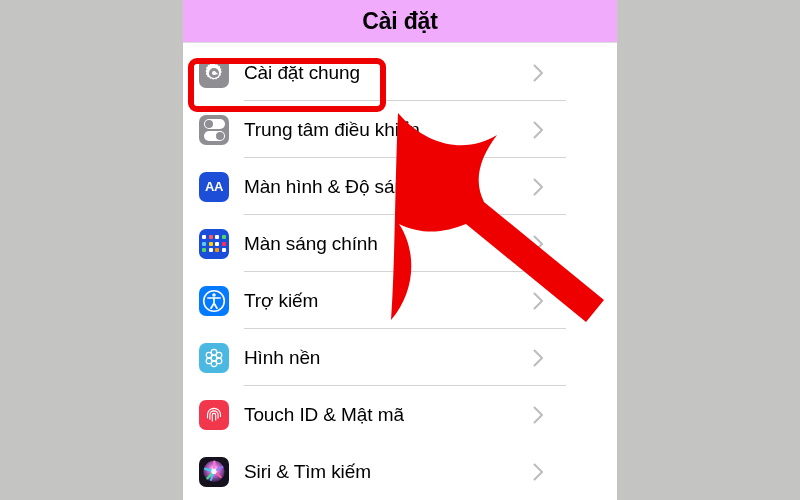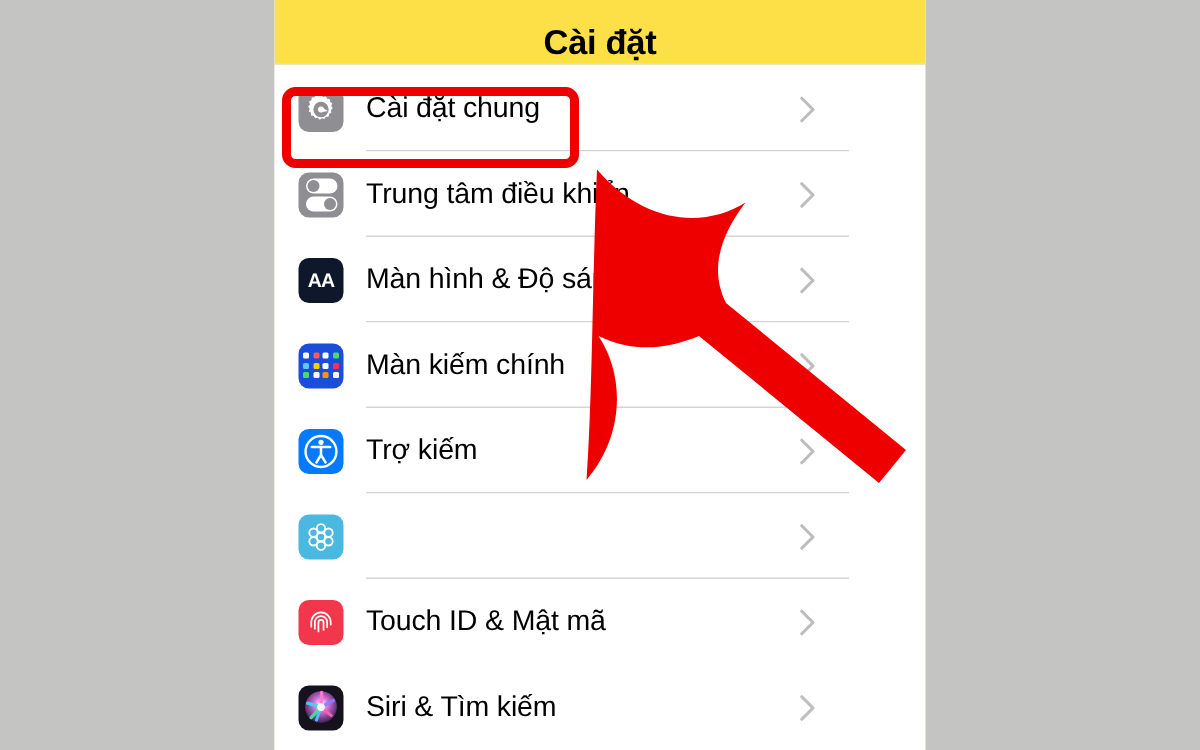--- a/index.html
+++ b/index.html
@@ -26,25 +26,25 @@
     overflow: hidden;
   }
 
   
   #nav-header {
     position: absolute;
     left: 0;
     top: 0;
     width: 434px;
     height: 43px;
-    background: #fde047;
+    background: #f0abfc;
     border-bottom: 1px solid #dcdcdc;
     box-sizing: border-box;
     display: flex;
-    align-items: flex-end;
+    align-items: center;
     justify-content: center;
   }
   #nav-title {
     font-size: 23px;
     font-weight: bold;
     color: #000000;
     letter-spacing: -0.2px;
   }
 
   
@@ -98,21 +98,21 @@
     transform: translateY(-50%);
     width: 11px;
     height: 18px;
     color: #bdbdbd;
   }
   .row-chevron svg { display: block; }
 
   
   .ic-general { background: #8e8e93; }
   .ic-control { background: #8e8e93; }
-  .ic-display { background: #0f172a; }
+  .ic-display { background: #1d4ed8; }
   .ic-home    { background: #1b4ddb; }
   .ic-access  { background: #047aff; }
   .ic-wall    { background: #4ab8e0; }
   .ic-siri    { background: #15121d; }
   .ic-touch   { background: #f2374c; }
 
   
   .cc-wrap { width: 21px; height: 22px; position: relative; }
   .cc-sw {
     position: absolute; left: 0; width: 21px; height: 10px;
@@ -244,21 +244,21 @@
           <i style="background:#5ac8fa"></i>
             <i style="background:#ffcc00"></i>
             <i style="background:#ffffff"></i>
             <i style="background:#ff2d55"></i>
           <i style="background:#4cd964"></i>
             <i style="background:#ffffff"></i>
             <i style="background:#ff9500"></i>
             <i style="background:#ffffff"></i>
         </div>
       </div>
-      <div class="row-label">Màn kiếm chính</div>
+      <div class="row-label">Màn sáng chính</div>
       <div class="row-chevron">
         <svg width="11" height="18" viewBox="0 0 11 18">
             <path d="M1.5 1.5 L9 9 L1.5 16.5" fill="none" stroke="currentColor" stroke-width="2.1" stroke-linecap="round" stroke-linejoin="round"></path>
           </svg>
       </div>
       <div class="sep"></div>
     </div>
 
     <div class="settings-row">
       <div class="row-icon ic-access">
@@ -285,20 +285,21 @@
             <circle cx="12" cy="12" r="2.8"></circle>
             <circle cx="12" cy="6.2" r="2.8"></circle>
             <circle cx="12" cy="17.8" r="2.8"></circle>
             <circle cx="7.0" cy="9.1" r="2.8"></circle>
             <circle cx="17.0" cy="9.1" r="2.8"></circle>
             <circle cx="7.0" cy="14.9" r="2.8"></circle>
             <circle cx="17.0" cy="14.9" r="2.8"></circle>
           </g>
         </svg>
       </div>
+      <div class="row-label">Hình nền</div>
       <div class="row-chevron">
         <svg width="11" height="18" viewBox="0 0 11 18">
             <path d="M1.5 1.5 L9 9 L1.5 16.5" fill="none" stroke="currentColor" stroke-width="2.1" stroke-linecap="round" stroke-linejoin="round"></path>
           </svg>
       </div>
       <div class="sep"></div>
     </div>
 
     <div class="settings-row">
       <div class="row-icon ic-touch">

